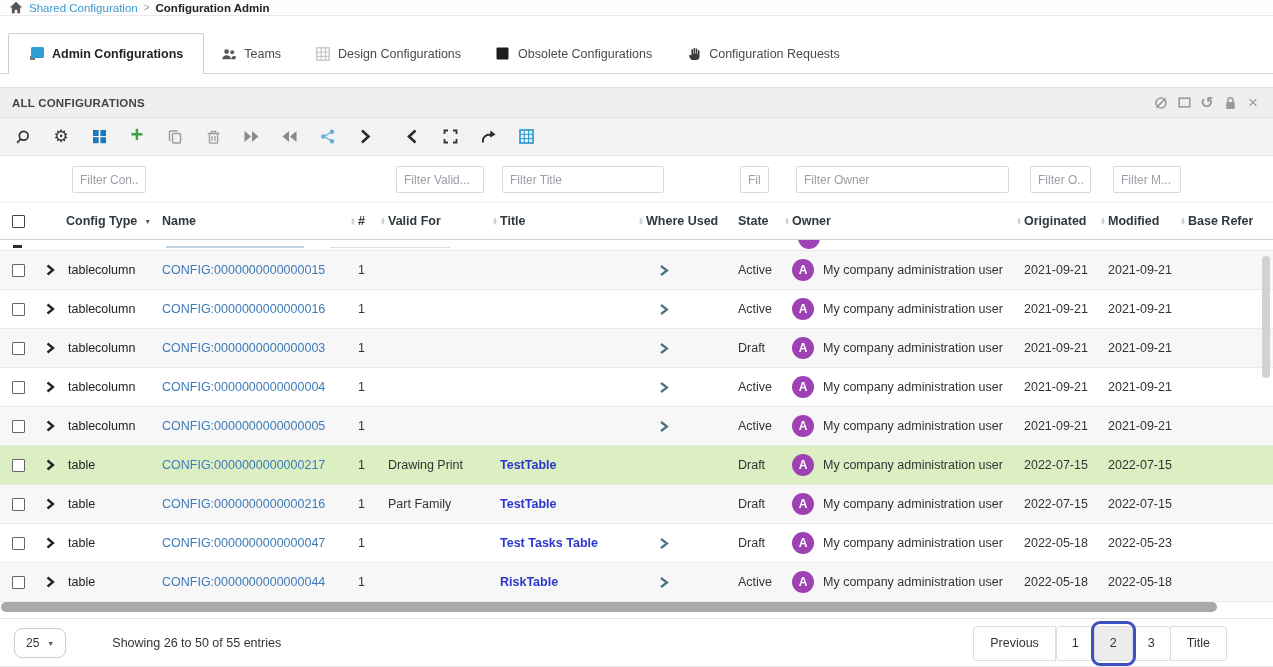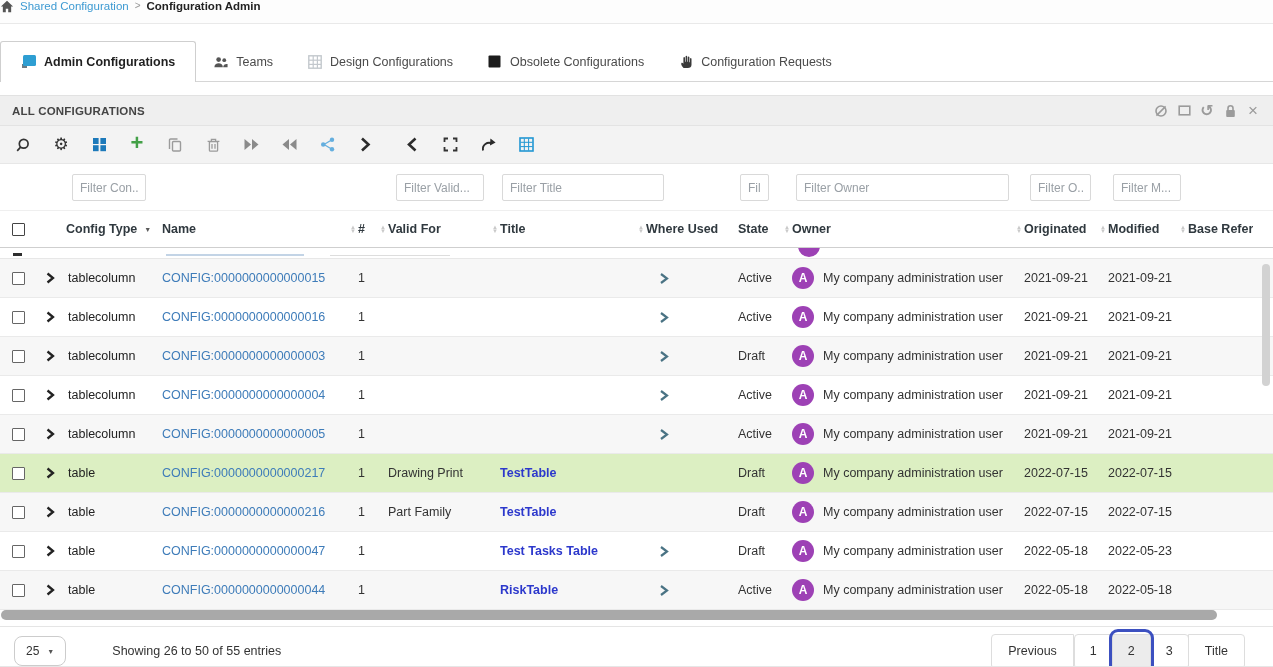--- a/index.html
+++ b/index.html
@@ -1,28 +1,28 @@
 <!DOCTYPE html>
 <html style="--accent_blue: #3d9ad2; --link_blue: #3e7cb9; --title_blue: #2c38cc; --icon_blue: #1c79ba; --share_blue: #64aede; --add_green: #43a047; --avatar_purple: #9d41b5; --highlight_green: #dcefc2; --active_outline: #3c50c0; --wu_chevron: #4a7384;"><head>
 <meta charset="utf-8">
 <style>
   * { margin:0; padding:0; box-sizing:border-box; }
   html,body { background:#fff; }
   body { font-family:"Liberation Sans","DejaVu Sans",sans-serif; color:#333; }
   .app { position:relative; width:1273px; height:667px; overflow:hidden; background:#fff; border-bottom:1px solid #e6e6e6; }
 
   
-  .breadcrumb { height:24px; display:flex; align-items:flex-start; gap:6px; border-bottom:1px solid #e9e9e9; font-size:11.5px; background:#fdfdfd; }
+  .breadcrumb { height:16px; display:flex; align-items:center; gap:6px; padding-left:9px; border-bottom:1px solid #e9e9e9; font-size:11.5px; background:#fdfdfd; }
   .breadcrumb .home { display:flex; align-items:center; }
   .breadcrumb a { color:var(--accent_blue); text-decoration:none; cursor:pointer; }
   .breadcrumb .sep { color:#999; font-size:10px; }
   .breadcrumb .current { color:#222; font-weight:bold; }
 
   
-  .tabbar { display:flex; align-items:flex-end; border-bottom:1px solid #d6d6d6; margin-top:17px; padding-left:0; }
+  .tabbar { display:flex; align-items:flex-end; border-bottom:1px solid #d6d6d6; margin-top:17px; padding-left:8px; }
   .tab { display:flex; align-items:center; gap:8px; padding:12px 17px; font-size:12.5px; color:#4a4a4a; cursor:pointer; white-space:nowrap; }
   .tab.active { background:#fff; border:1px solid #cfcfcf; border-bottom:none; border-radius:3px 3px 0 0; margin-bottom:-1px; padding:12px 20px 13px 20px; font-weight:bold; color:#1f1f1f; }
   .tabicon { width:15px; height:15px; display:inline-flex; align-items:center; justify-content:center; }
 
   
   .panel { margin-top:13px; border-top:1px solid #e2e2e2; }
   .panel-header { height:30px; background:#efefef; border-bottom:1px solid #e3e3e3; display:flex; align-items:center; padding:0 12px; }
   .panel-title { font-size:11.5px; font-weight:bold; color:#454545; letter-spacing:.2px; }
   .win-icons { margin-left:auto; display:flex; align-items:center; gap:7px; color:#9b9b9b; }
   .win-icons .wicon { width:16px; height:16px; display:flex; align-items:center; justify-content:center; cursor:pointer; font-size:14px; }
@@ -71,21 +71,21 @@
   .avatar { width:22px; height:22px; min-width:22px; border-radius:50%; background:var(--avatar_purple); color:#fff; font-size:12px; font-weight:bold; display:flex; align-items:center; justify-content:center; }
   .vscroll { position:absolute; right:3px; top:16px; width:8px; height:122px; border-radius:4px; background:#d2d2d2; cursor:pointer; }
 
   
   .hscroll { height:11px; background:#fff; padding-top:0; }
   .hthumb { width:1216px; height:10px; border-radius:5px; background:#a9a9a9; margin-left:1px; cursor:pointer; }
   .footer { height:49px; display:flex; align-items:center; padding:0 14px; border-top:1px solid #e5e5e5; margin-top:5px; background:#fff; }
   .pagesize { display:flex; align-items:center; gap:8px; border:1px solid #ccc; border-radius:8px; padding:7px 11px; font-size:12px; color:#333; cursor:pointer; background:#fff; }
   .pagesize .caret { margin-left:0; color:#555; }
   .showing { margin-left:46px; font-size:12.5px; color:#333; }
-  .pagination { margin-left:auto; margin-right:14px; display:flex;border-radius:16px; }
+  .pagination { margin-left:auto; margin-right:32px; display:flex;border-radius:16px; }
   .pbtn { border:1px solid #ddd; background:#fff; color:#333; font-size:12.5px; font-family:inherit; height:35px; margin-left:-1px; cursor:pointer; padding:0 16px; position:relative; }
   .pbtn.num { width:39px; padding:0; text-align:center; }
   .pbtn:first-child { border-radius:4px 0 0 4px; margin-left:0; }
   .pbtn:last-child { border-radius:0 4px 4px 0; }
   .pbtn.active { background:#ececec; z-index:2; }
   .pbtn.active::after { content:""; position:absolute; left:-4px; top:-6px; right:-4px; bottom:-6px; border:3px solid var(--active_outline); border-radius:9px; pointer-events:none; }
   svg { display:block; }
 </style>
 </head>
 <body>

